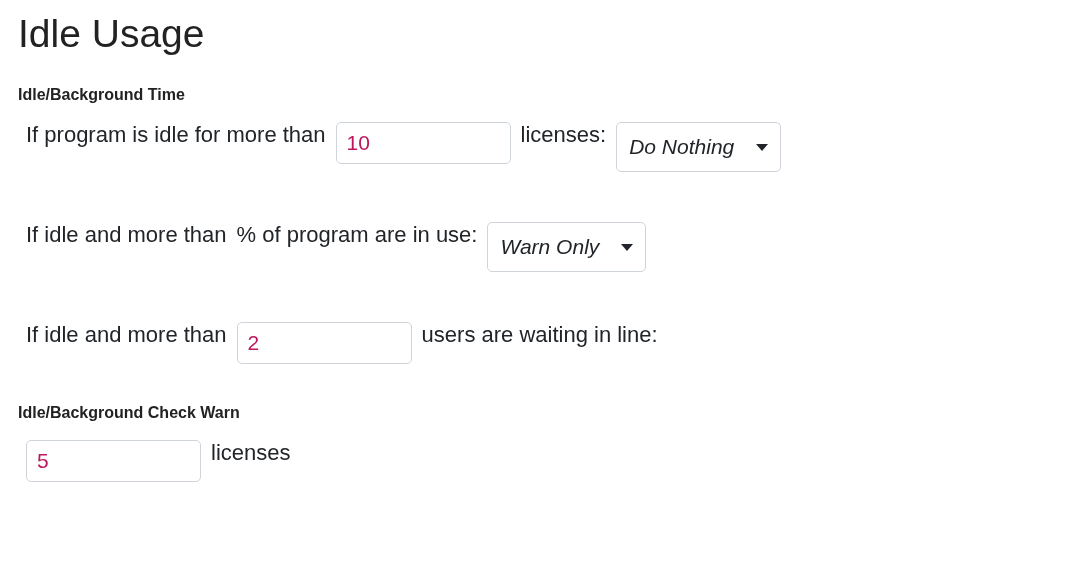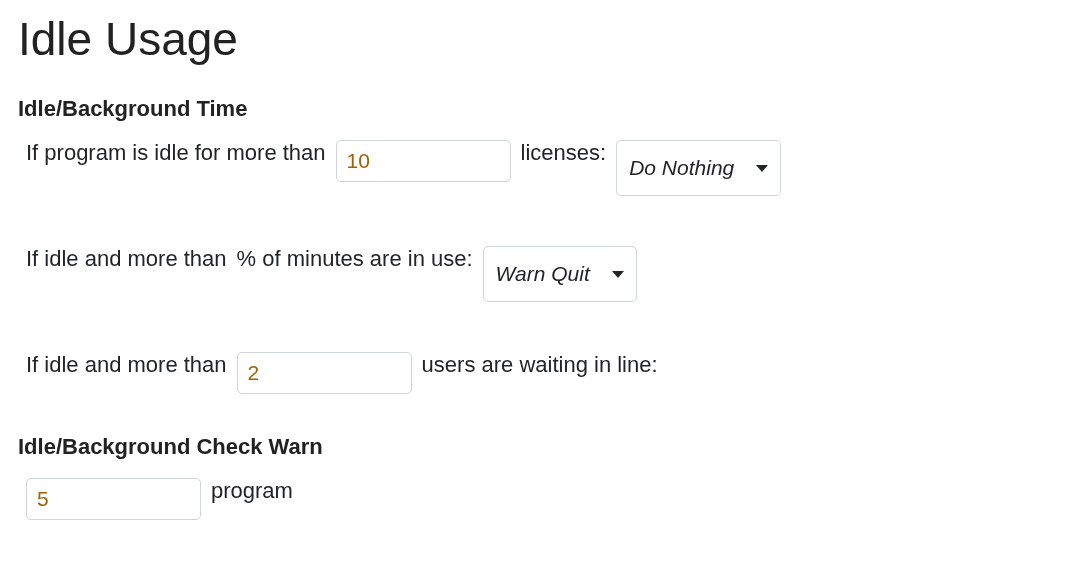--- a/index.html
+++ b/index.html
@@ -9,27 +9,27 @@
     }
     body {
       font-family: -apple-system, BlinkMacSystemFont, "Segoe UI", Helvetica, Arial, sans-serif;
       background: #ffffff;
       color: #212529;
       padding: 12px 18px;
       font-size: 22px;
       width: 1092px;
     }
     h1 {
-      font-size: 46px;
+      font-size: 39px;
       font-weight: 500;
       margin-bottom: 30px;
       color: #222;
     }
     h2 {
-      font-size: 22px;
+      font-size: 16px;
       font-weight: 700;
       margin-bottom: 18px;
       color: #222;
     }
     .form-row {
       display: flex;
       align-items: flex-start;
       gap: 10px;
       margin-bottom: 50px;
       padding-left: 8px;
@@ -41,38 +41,38 @@
     .label-text {
       font-size: 22px;
       color: #212529;
       white-space: nowrap;
     }
     input[type="text"] {
       border: 1px solid #ced4da;
       border-radius: 5px;
       padding: 6px 10px;
       font-size: 21px;
-      color: #a16207;
+      color: #be185d;
       width: 175px;
       height: 42px;
       background: #fff;
     }
     .dropdown {
       display: inline-flex;
       align-items: center;
       border: 1px solid #ced4da;
       border-radius: 5px;
       padding: 6px 12px;
       font-size: 21px;
       font-style: italic;
       color: #212529;
       background: #fff;
       cursor: pointer;
       gap: 20px;
-      height: 56px;
+      height: 50px;
     }
     .caret {
       display: inline-block;
       width: 0;
       height: 0;
       margin-left: 2px;
       border-left: 6px solid transparent;
       border-right: 6px solid transparent;
       border-top: 7px solid #212529;
       vertical-align: middle;
@@ -93,33 +93,33 @@
   <input type="text" value="10" style="">
   <span class="label-text">licenses:</span>
   <div class="dropdown">
     <span>Do Nothing</span>
     <span class="caret"></span>
   </div>
 </div>
 
 <div class="form-row">
   <span class="label-text">If idle and more than</span>
-  <span class="label-text">% of minutes are in use:</span>
+  <span class="label-text">% of program are in use:</span>
   <div class="dropdown">
-    <span>Warn Quit</span>
+    <span>Warn Only</span>
     <span class="caret"></span>
   </div>
 </div>
 
 <div class="form-row last">
   <span class="label-text">If idle and more than</span>
   <input type="text" value="2" style="">
   <span class="label-text">users are waiting in line:</span>
 </div>
 
 <div class="section-gap"></div>
 
 <h2>Idle/Background Check Warn</h2>
 
 <div class="form-row">
   <input type="text" value="5" style="">
-  <span class="label-text">program</span>
+  <span class="label-text">licenses</span>
 </div>
 
 </body></html>

